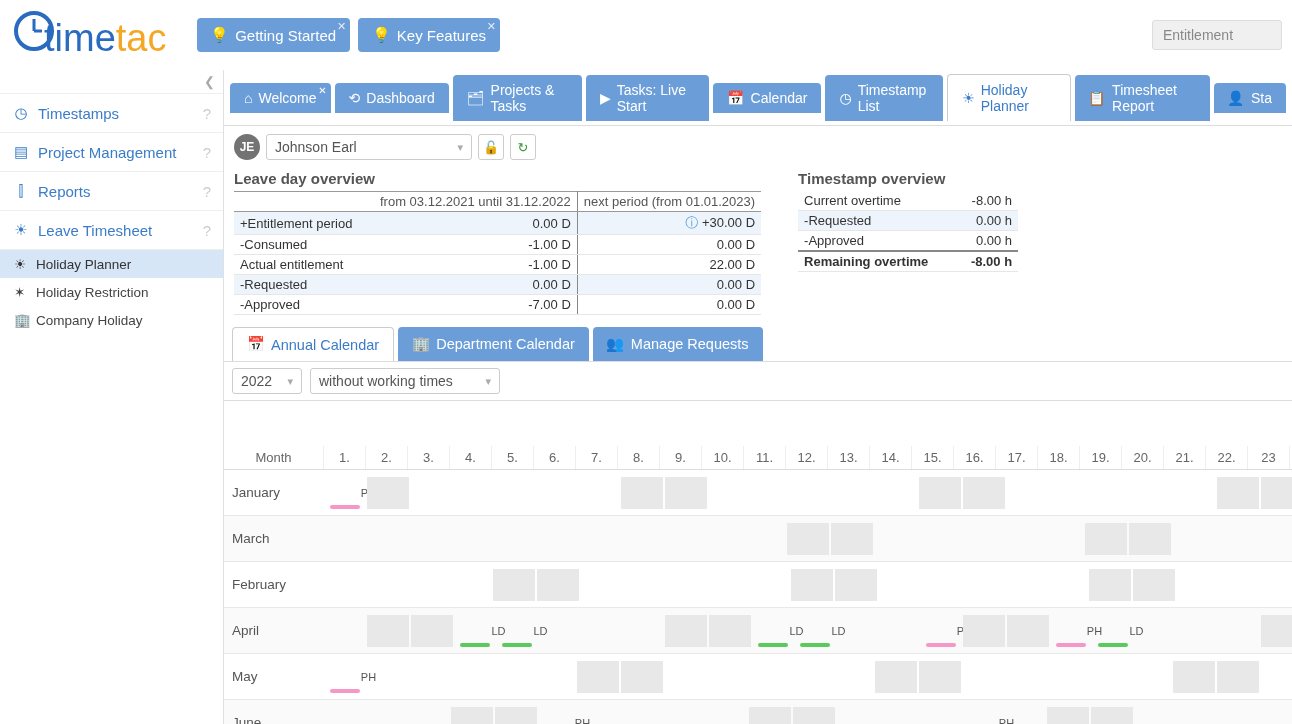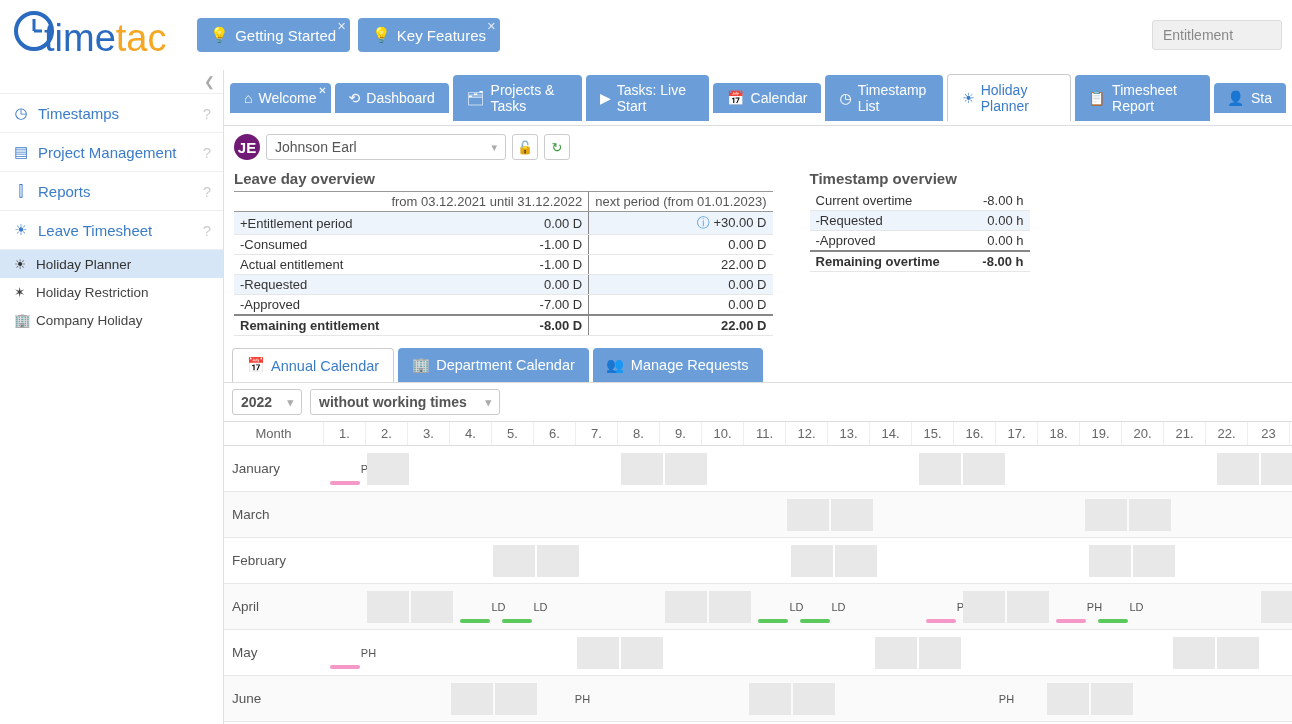--- a/index.html
+++ b/index.html
@@ -31,47 +31,47 @@
 .side-sub .ico { width: 16px; display:inline-flex; }
 
 .content { flex: 1; overflow: auto; background: #fff; }
 .tab-bar { display: flex; gap: 4px; padding: 4px 6px; border-bottom: 1px solid #ddd; align-items:center;}
 .main-tab { background: #6b9ed8; color:#fff; border-radius: 4px 4px 0 0; padding: 7px 14px; display:flex; align-items:center; gap:6px; font-size:14px; cursor:pointer; position:relative;}
 .main-tab.active { background: #fff; color:#3b7cc9; border: 1px solid #ccc; border-bottom:none; }
 .main-tab .x { position:absolute; top:2px; right:4px; font-size:10px;}
 .main-tab .ico { font-size: 14px; }
 
 .user-row { display:flex; align-items:center; gap:6px; padding: 8px 10px; }
-.avatar { width:26px; height:26px; border-radius:50%; background:#701a75; color:#fff; display:flex; align-items:center; justify-content:center; font-size:15px; font-weight:600;}
-.user-select { border:1px solid #ccc; border-radius:3px; padding:4px 8px; width: 240px; display:flex; justify-content:space-between; align-items:center; background:#fff; color:#555; font-size:14px;}
+.avatar { width:26px; height:26px; border-radius:50%; background:#737373; color:#fff; display:flex; align-items:center; justify-content:center; font-size:12px; font-weight:600;}
+.user-select { border:1px solid #ccc; border-radius:3px; padding:4px 8px; width: 206px; display:flex; justify-content:space-between; align-items:center; background:#fff; color:#555; font-size:14px;}
 .icon-btn { width:26px; height:26px; border:1px solid #ccc; border-radius:3px; display:flex; align-items:center; justify-content:center; color:#888; cursor:pointer; background:#fff;}
 .icon-btn.green { color:#3a9a3a; }
 
 .overview-row { display:flex; gap: 17px; padding: 2px 10px 8px; }
 .ov-title { font-weight:700; color:#555; font-size:15px; margin-bottom:4px;}
 .ov-table { border-collapse: collapse; font-size: 13px;}
 .ov-table td, .ov-table th { padding: 2px 6px; border-bottom: 1px solid #e6e6e6; }
 .ov-table th { font-weight: 400; color:#555; text-align:right; border-top:1px solid #999; border-bottom:1px solid #999;}
 .ov-table tr.alt td { background: #eef4fb; }
 .ov-table td.lbl { text-align:left; min-width: 140px;}
 .ov-table td.val { text-align:right; min-width: 80px;}
 .ov-table tr.totals td { font-weight:700; border-top: 2px solid #888; }
 .ov-table .vline { border-right: 1px solid #888;}
 .info-ico { color:#5aa0e0; }
 
 .cal-tabs { display:flex; gap:4px; padding: 4px 8px 0; border-bottom: 1px solid #ddd; }
 .cal-tab { background:#6b9ed8; color:#fff; border-radius: 4px 4px 0 0; padding: 8px 14px; display:flex; align-items:center; gap:6px; cursor:pointer; font-size:14.5px;}
 .cal-tab.active { background:#fff; color:#3b7cc9; border:1px solid #ccc; border-bottom:none;}
 
 .filter-row { display:flex; gap:8px; padding: 6px 8px; }
-.dd { border:1px solid #ccc; border-radius:3px; padding:4px 8px; display:flex; align-items:center; justify-content:space-between; background:#fff; color:#555; min-width:70px; font-size:14px;font-weight:bold;}
+.dd { border:1px solid #ccc; border-radius:3px; padding:4px 8px; display:flex; align-items:center; justify-content:space-between; background:#fff; color:#555; min-width:70px; font-size:14px;}
 .dd.wide { min-width: 190px;}
 
 .cal-grid { border-top:1px solid #ddd;}
-.cal-header { display:flex; border-bottom:1px solid #ddd; background:#fff;}
+.cal-header { display:flex; border-bottom:1px solid #ddd; background:#fff;margin-top:45px;}
 .month-col { width: 100px; flex-shrink:0; text-align:center; padding: 4px 0; color:#666; border-right:1px solid #eee; font-size:13px;}
 .day-col { width: 42px; flex-shrink:0; text-align:center; padding:4px 0; color:#666; border-right:1px solid #eee; font-size:13px;}
 .cal-row { display:flex; border-bottom:1px solid #e8e8e8; height: 46px; align-items:center;}
 .cal-row:nth-child(even) { background: #fafafa;}
 .month-name { width:100px; flex-shrink:0; padding-left:8px; color:#555; font-size:13.5px;}
 .day-cell { width:42px; flex-shrink:0; height:36px; display:flex; flex-direction:column; align-items:center; justify-content:center; position:relative;}
 .day-cell.grey { background:#e8e8e8; margin:0 1px; height:32px;}
 .day-cell .tag { font-size:11px; color:#555;margin-left:47px; }
 .day-cell .bar { position:absolute; bottom:2px; width:30px; height:4px; border-radius:2px;}
 .bar.pink { background:#f598c8; }
@@ -228,25 +228,20 @@
               </tr>
               <tr class="alt">
                 <td class="lbl">-Requested</td>
                 <td class="val vline">0.00 D</td>
                 <td class="val">0.00 D</td>
               </tr>
               <tr>
                 <td class="lbl">-Approved</td>
                 <td class="val vline">-7.00 D</td>
                 <td class="val">0.00 D</td>
-              </tr>
-              <tr class="totals">
-                <td class="lbl">Remaining entitlement</td>
-                <td class="val vline">-8.00 D</td>
-                <td class="val">22.00 D</td>
               </tr>
             </tbody>
         </table>
       </div>
       <div style="margin-left:20px;">
         <div class="ov-title">Timestamp overview</div>
         <table class="ov-table">
           <tbody id="ot-rows">
               <tr>
                 <td class="lbl">Current overtime</td>

